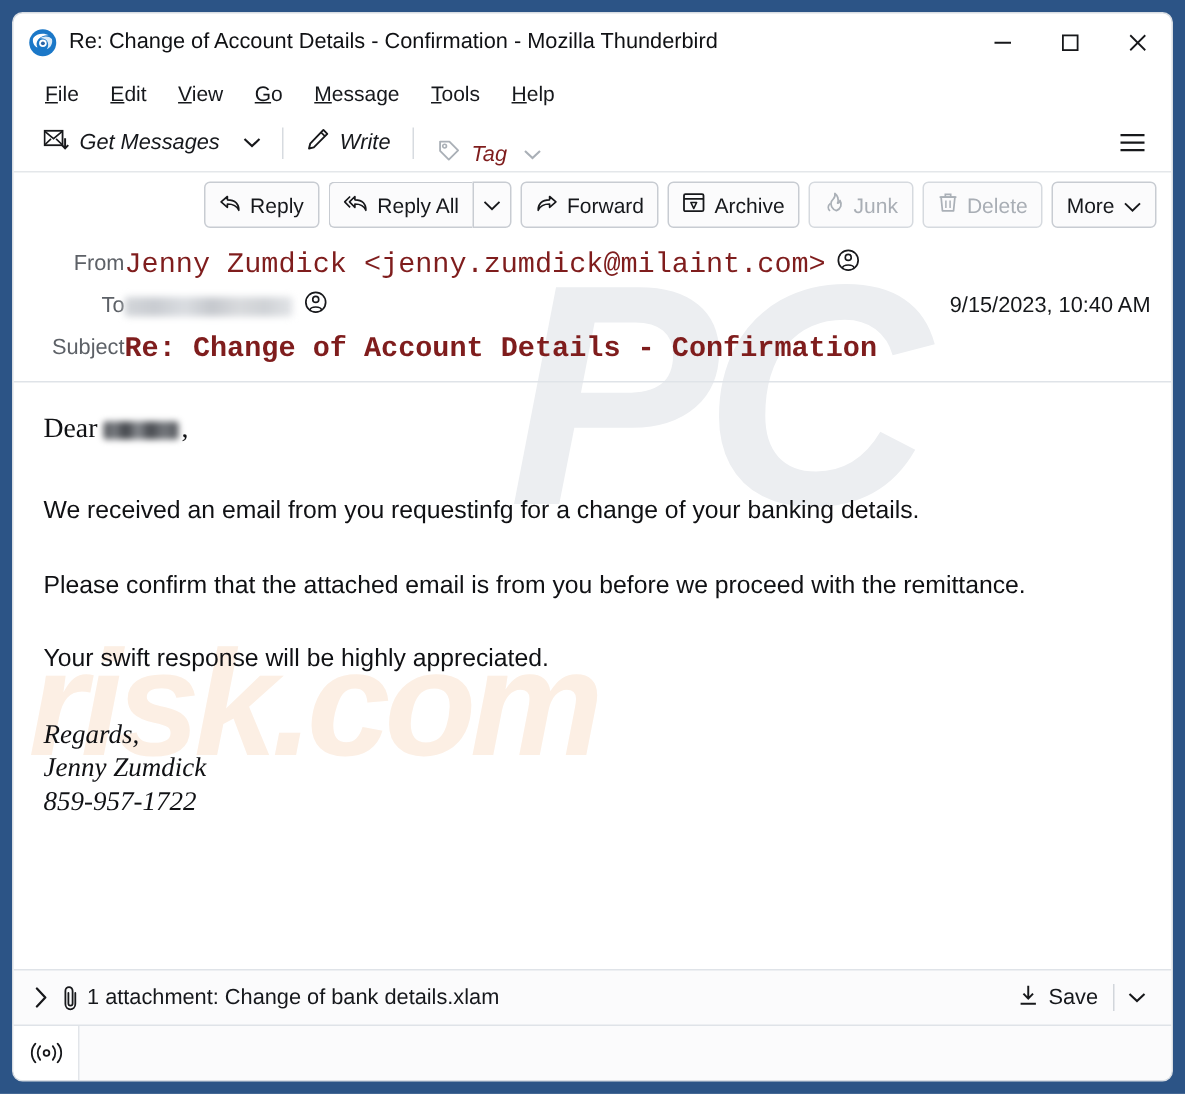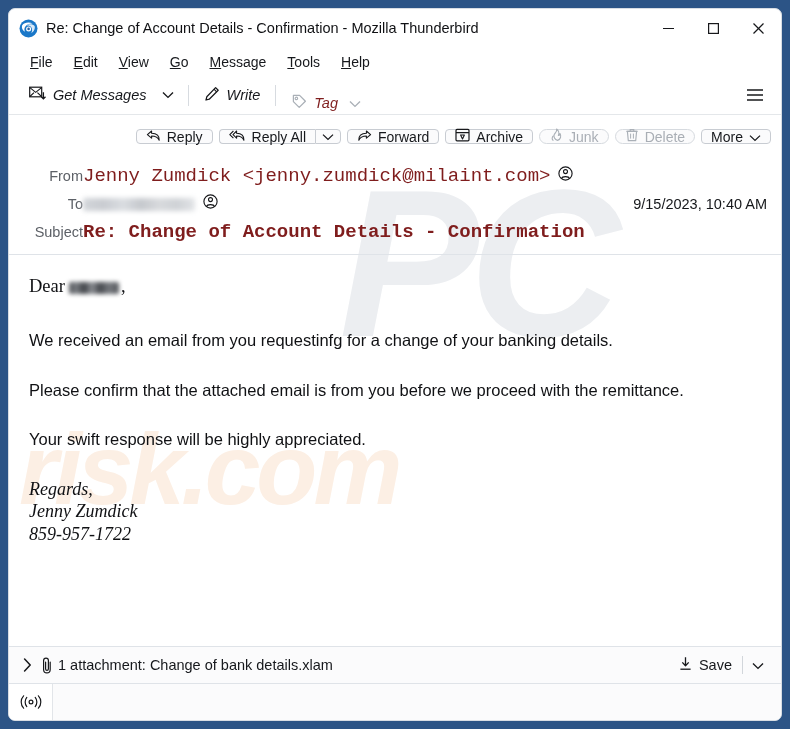--- a/index.html
+++ b/index.html
@@ -107,30 +107,30 @@
   
   #msgtoolbar {
     position: relative; z-index: 2;
     height: 43px;
     display: flex; align-items: center; justify-content: flex-end;
     padding: 0 10px 0 0;
     gap: 6px;
   }
   .act {
     display: inline-flex; align-items: center; gap: 6px;
-    height: 15px;
+    height: 31px;
     padding: 0 9px;
     font-size: 14px; color: #16181c;
     background: #fbfbfc;
     border: 1px solid #c8ccd2;
     border-radius: 4px;
     white-space: nowrap;
     justify-content: flex-end;
   }
-  .act.disabled { color: #a9aeb5; background: #fbfbfc; border-color: #d6dadf; border-radius: 12px; }
+  .act.disabled { color: #a9aeb5; background: #fbfbfc; border-color: #d6dadf; }
   .act-group { display: inline-flex; align-items: stretch; }
   .act-group .act.left { border-top-right-radius: 0; border-bottom-right-radius: 0; border-right: none; }
   .act-group .act.right { border-top-left-radius: 0; border-bottom-left-radius: 0; padding: 0 6px; }
 
   
   #headers {
     position: relative; z-index: 2;
     padding: 4px 0 8px 0;
     border-bottom: 1px solid #dfe3e8;
   }

